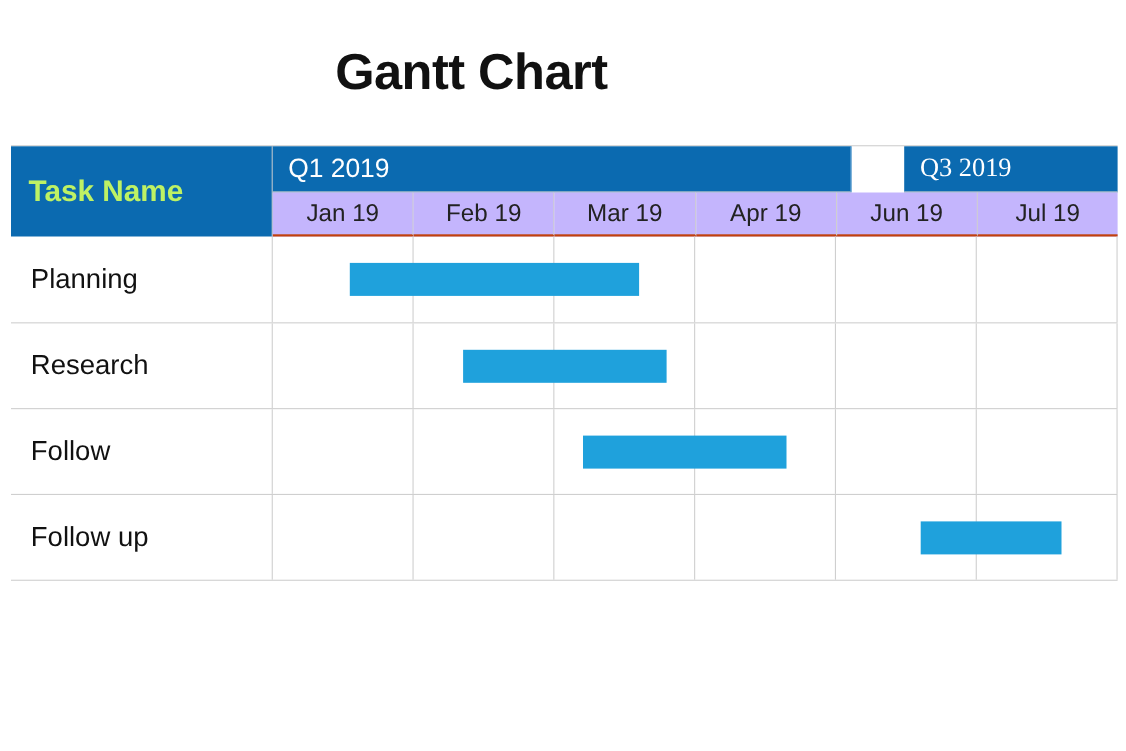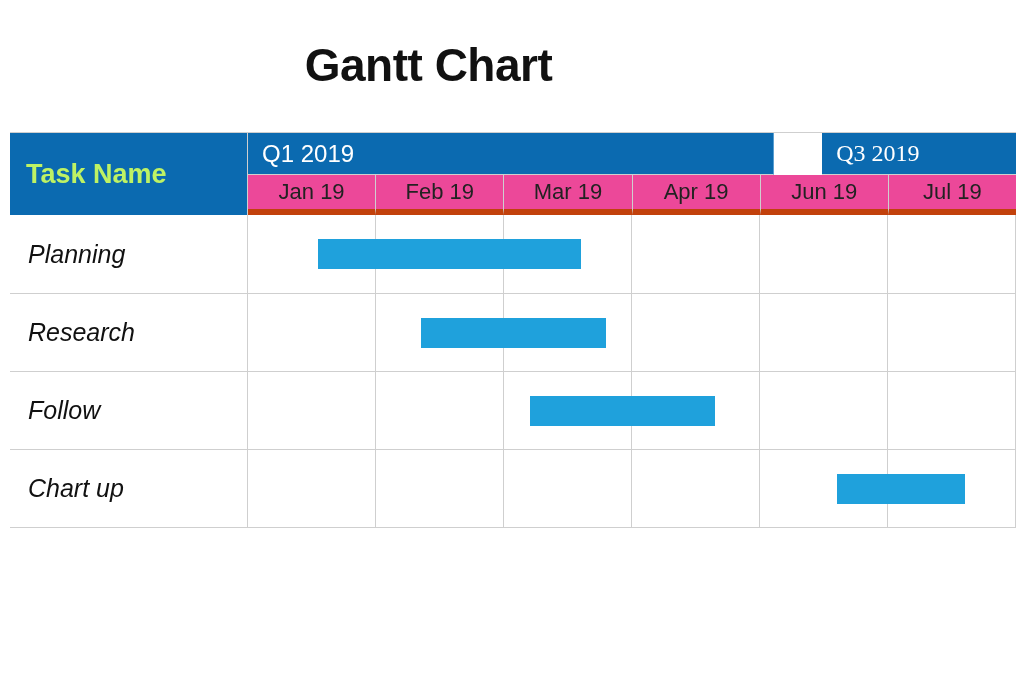--- a/index.html
+++ b/index.html
@@ -20,27 +20,27 @@
   .quarter-row { display: flex; height: 42px; gap: 48px; }
   .quarter-cell {
     background: #0b6ab0; color: #fff; font-size: 24px;
     display:flex; align-items:center; padding: 0 14px; border-right: 1px solid #5a9fd1;
     border-bottom: 1px solid #cfcfcf;
   }
   .quarter-cell:last-child { border-right: none; font-family: Liberation Serif, serif; }
 
   .month-row { display: flex; height: 40px; }
   .month-cell {
-    flex: 1 1 0; background: #ec4899; color: #222; font-size: 22px;
+    flex: 1 1 0; background: #c4b5fd; color: #222; font-size: 22px;
     display:flex; align-items:center; justify-content:center;
-    border-right: 1px solid #cfcfcf; border-bottom: 6px solid #c2410c;
+    border-right: 1px solid #cfcfcf; border-bottom: 2px solid #c2410c;
   }
   .month-cell:last-child { border-right: none; }
 
-  .body-row { display:flex; height: 78px; border-top: 1px solid #cfcfcf; font-style: italic; }
+  .body-row { display:flex; height: 78px; border-top: 1px solid #cfcfcf; }
   .body-row:first-of-type { border-top: none; }
   .task-label {
     flex: 0 0 238px; padding: 0 18px; font-size: 25px; display:flex; align-items:center;
     border-right: 1px solid #cfcfcf;
   }
   .row-track { flex: 1 1 auto; position: relative; display:flex; }
   .row-track .grid-cell { flex:1 1 0; border-right: 1px solid #cfcfcf; }
   .row-track .grid-cell:last-child { border-right: none; }
 
   .bar {
@@ -105,21 +105,21 @@
             <div class="grid-cell"></div>
             <div class="grid-cell"></div>
             <div class="grid-cell"></div>
             <div class="grid-cell"></div>
             <div class="grid-cell"></div>
             <div class="grid-cell"></div>
             <div class="bar" style="left: 36.6667%; width: 24.1667%;"></div>
           </div>
         </div>
         <div class="body-row">
-          <div class="task-label">Chart up</div>
+          <div class="task-label">Follow up</div>
           <div class="row-track">
             <div class="grid-cell"></div>
             <div class="grid-cell"></div>
             <div class="grid-cell"></div>
             <div class="grid-cell"></div>
             <div class="grid-cell"></div>
             <div class="grid-cell"></div>
             <div class="bar" style="left: 76.6667%; width: 16.6667%;"></div>
           </div>
         </div>

